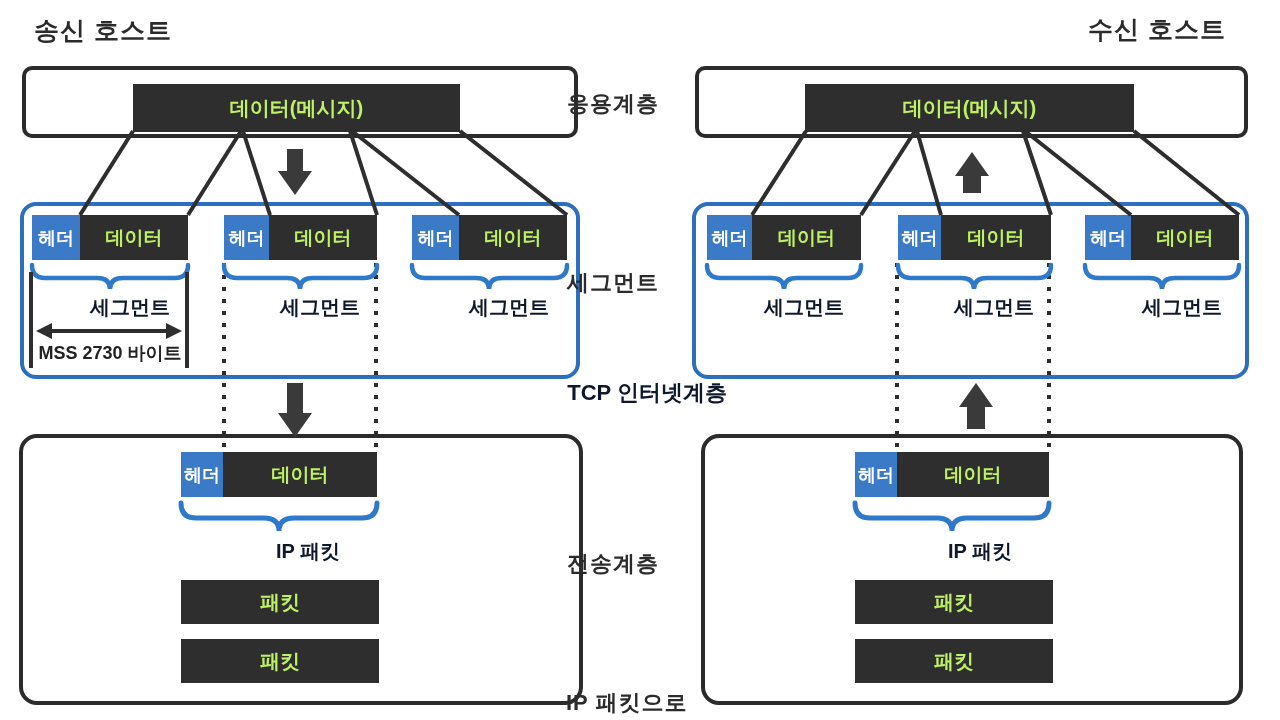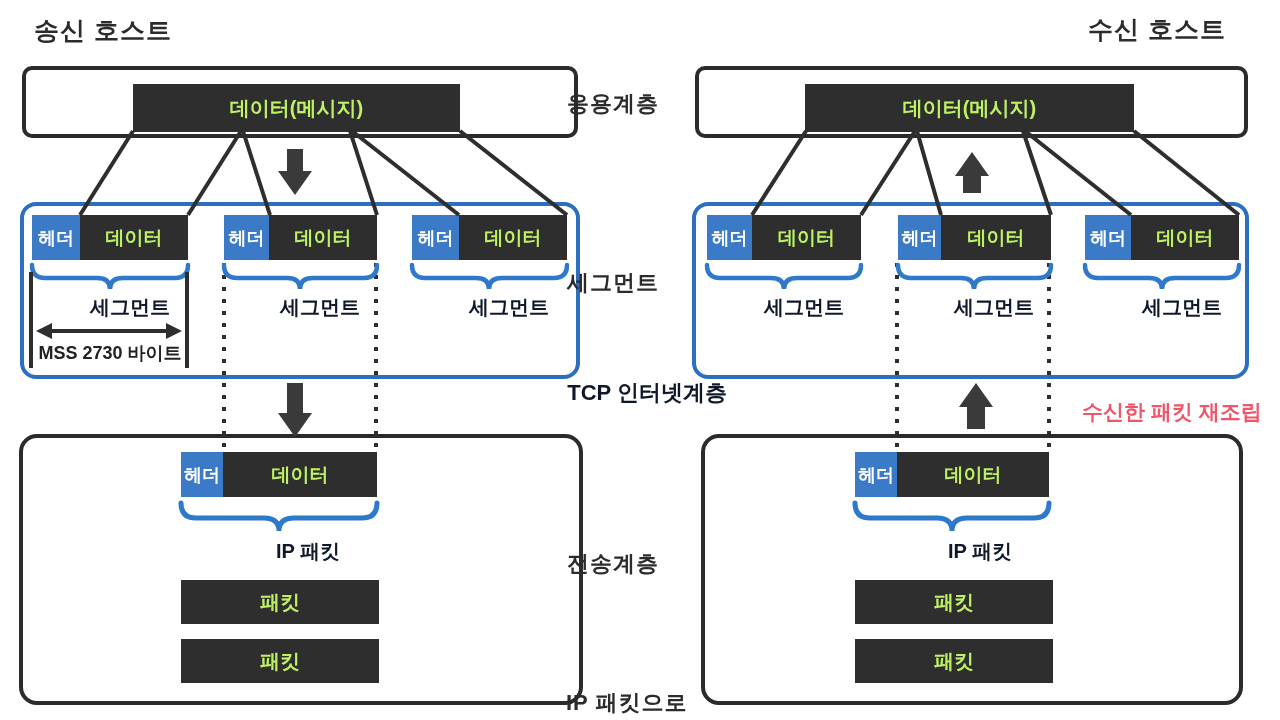--- a/index.html
+++ b/index.html
@@ -66,21 +66,20 @@
   <div class="abs blue-label" style="left:914px;top:297px;width:120px;">세그먼트</div>
   <div class="abs blue-label" style="left:1102px;top:297px;width:120px;">세그먼트</div>
 
   <div class="abs layer-frame" style="left:701px;top:434px;width:542px;height:271px;border-radius:18px;"></div>
   <div class="abs bluebox" style="left:855px;top:452px;width:42px;height:45px;font-size:18px;">헤더</div>
   <div class="abs darkbox" style="left:897px;top:452px;width:152px;height:45px;font-size:19px;">데이터</div>
   <div class="abs blue-label" style="left:892px;top:541px;width:120px;">IP 패킷</div>
   <div class="abs darkbox" style="left:855px;top:580px;width:198px;height:44px;font-size:20px;">패킷</div>
   <div class="abs darkbox" style="left:855px;top:639px;width:198px;height:44px;font-size:20px;">패킷</div>
 
-  <div class="abs red-label" style="left:1082px;top:401px;">수신한 패킷 재조립</div>
 
   <div class="abs layer-label" style="left:567px;top:93px;width:140px;">응용계층</div>
   <div class="abs layer-label" style="left:567px;top:272px;width:140px;">세그먼트</div>
   <div class="abs blue-label" style="left:567px;top:382px;width:160px;font-size:22px;">TCP 인터넷계층</div>
   <div class="abs layer-label" style="left:567px;top:553px;width:140px;">전송계층</div>
   <div class="abs layer-label" style="left:566px;top:692px;width:140px;">IP 패킷으로</div>
 
   <svg width="1280" height="720" viewBox="0 0 1280 720">
 
     <g stroke="#2e2e2e" stroke-width="4">

